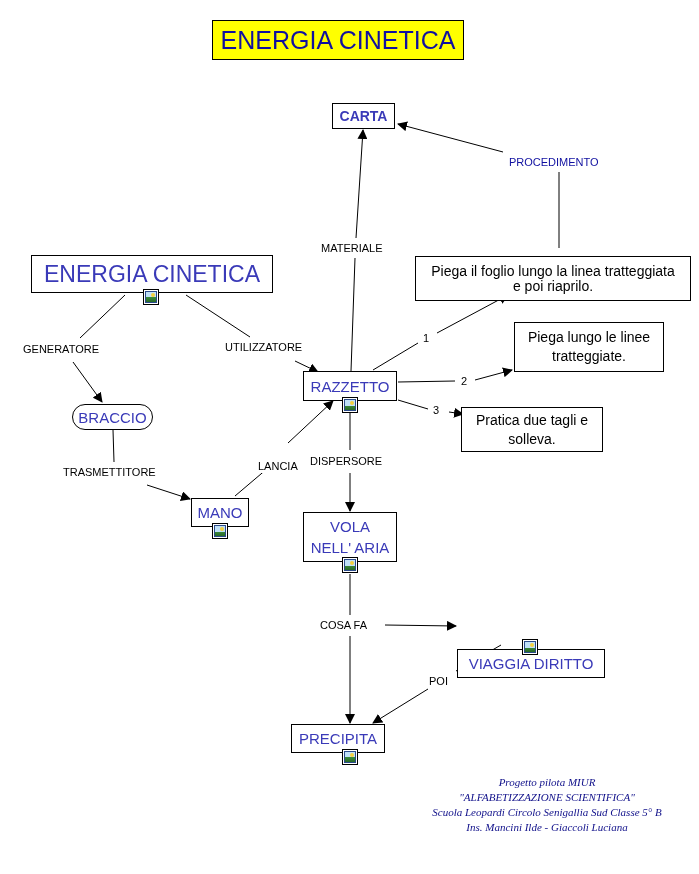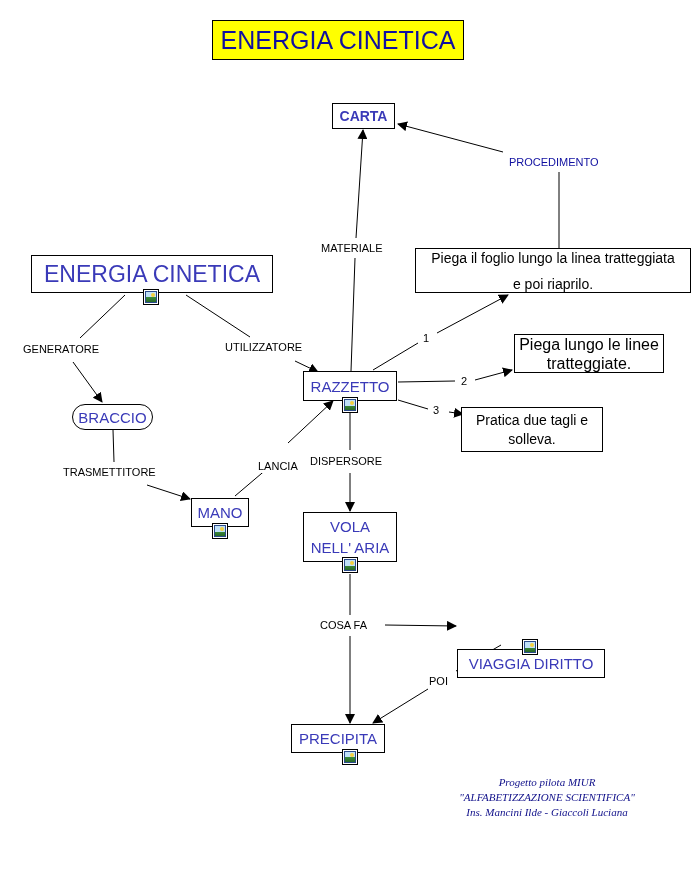--- a/index.html
+++ b/index.html
@@ -146,26 +146,26 @@
 
 <div class="node" style="left:291px;top:724px;width:94px;height:29px;font-size:15px;">
   <span class="txt">PRECIPITA</span>
 </div>
 <div class="img-icon" style="left:342px;top:749px;">
     <div class="inner">
       <div class="sun"></div>
     </div>
   </div>
 
-<div class="node black" style="left:415px;top:248px;width:276px;height:45px;font-size:14px;line-height:26px;">
+<div class="node black" style="left:415px;top:256px;width:276px;height:45px;font-size:14px;line-height:15px;">
   <span class="txt">Piega il foglio lungo la linea tratteggiata
 e poi riaprilo.</span>
 </div>
 
-<div class="node black" style="left:514px;top:334px;width:150px;height:39px;font-size:16px;line-height:19px;">
+<div class="node black" style="left:514px;top:322px;width:150px;height:50px;font-size:14px;line-height:19px;">
   <span class="txt">Piega lungo le linee
 tratteggiate.</span>
 </div>
 
 <div class="node black" style="left:461px;top:407px;width:142px;height:45px;font-size:14px;line-height:19px;">
   <span class="txt">Pratica due tagli e
 solleva.</span>
 </div>
 
 <div class="lbl" style="left:22px;top:343px;">GENERATORE</div>
@@ -177,14 +177,15 @@
 <div class="lbl" style="left:422px;top:332px;">1</div>
 <div class="lbl" style="left:460px;top:375px;">2</div>
 <div class="lbl" style="left:432px;top:404px;">3</div>
 <div class="lbl" style="left:309px;top:455px;">DISPERSORE</div>
 <div class="lbl" style="left:319px;top:619px;">COSA  FA</div>
 <div class="lbl" style="left:428px;top:675px;">POI</div>
 
 <div class="footer">
   <div>Progetto pilota MIUR</div>
   <div>"ALFABETIZZAZIONE SCIENTIFICA"</div>
+  <div>Scuola Leopardi  Circolo  Senigallia Sud Classe 5° B</div>
   <div>Ins.  Mancini Ilde - Giaccoli  Luciana</div>
 </div>
 
 </body></html>

